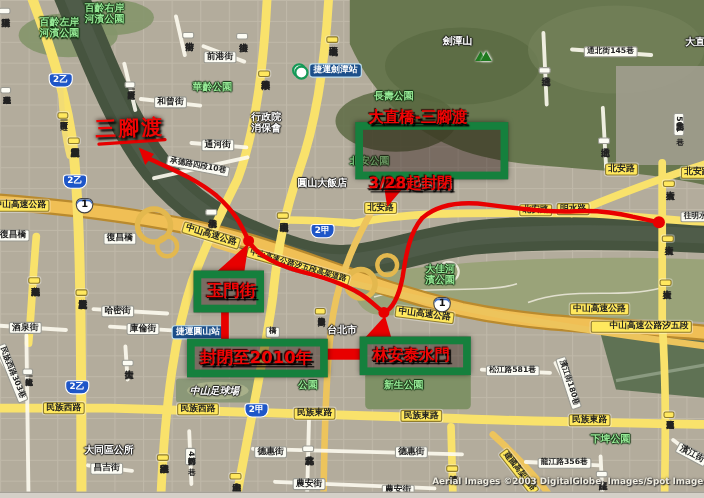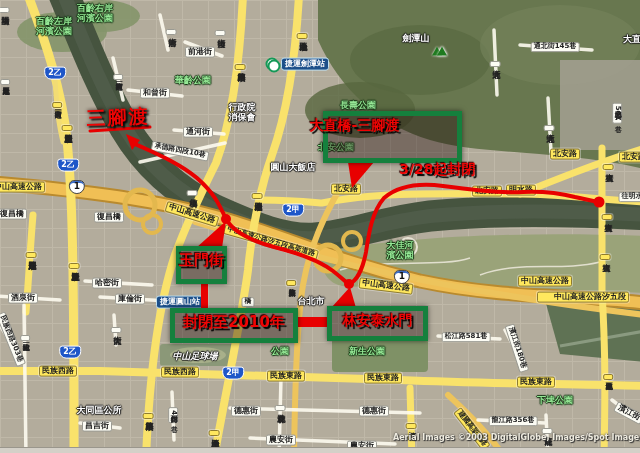--- a/index.html
+++ b/index.html
@@ -24,23 +24,23 @@
   .sn{background:#fff;color:#111;border:1px solid #444;border-radius:5px 5px 8px 8px;
       padding:1px 4px;font-size:9px;box-shadow:inset 0 2px 0 #3a6cc8;}
   .sp{background:#1e56c8;color:#fff;border:1px solid #fff;border-radius:3px 3px 7px 7px;
       padding:1px 3px;font-size:8px;}
   .hand{color:#f00404;font-size:19px;letter-spacing:2px;background:none;
         text-shadow:2px 2px 2px #000,0 0 4px #200;}
   .tri{display:block;width:0;height:0;border-left:5px solid transparent;
        border-right:5px solid transparent;border-bottom:9px solid #1f7a1f;
        filter:drop-shadow(0 0 1px #fff);}
   .mico{display:block;width:9px;height:9px;background:#fff;border:2px solid #159957;border-radius:50%;}
-  .rbox{position:absolute;border:5px solid #15803d;background:rgba(25,4,4,.38);
-        box-shadow:0 0 5px rgba(0,0,0,.55);display:flex;flex-direction:row;
-        justify-content:center;padding:1px 5px;box-sizing:border-box;}
+  .rbox{position:absolute;border:7px solid #15803d;background:rgba(25,4,4,.38);
+        box-shadow:0 0 5px rgba(0,0,0,.55);display:flex;flex-direction:column;
+        justify-content:center;padding:1px 5px;box-sizing:border-box;text-decoration:underline;}
   .rbox .ln{color:#f00404;font-weight:bold;white-space:nowrap;line-height:1.15;
         text-shadow:2px 2px 1px #000,-1px -1px 1px #300;}
   #wm{position:absolute;left:393px;top:433px;z-index:50;font-size:8px;font-weight:bold;
       color:#efece0;white-space:nowrap;text-shadow:1px 1px 1px #333,0 0 2px #333;}
   #strip{position:absolute;left:0;top:447px;width:640px;height:6px;background:#d4d0c8;
          border-top:1px solid #9a968c;z-index:60;}
 </style>
 </head>
 <body>
 
@@ -177,21 +177,21 @@
       <div class="lbl rw" style="left: 632px; top: 197px; font-size: 7px; transform: translate(-50%, -50%);"><span>往明水</span></div>
       <div class="lbl rw v" style="left: 280px; top: 408px; transform: translate(-50%, -50%);"><span>林森北路</span></div>
       <div class="lbl rw v" style="left: 617px; top: 113px; font-size: 7px; transform: translate(-50%, -50%);"><span>北安路501巷</span></div>
       <div class="lbl rw v" style="left: 25px; top: 338px; font-size: 7px; transform: translate(-50%, -50%);"><span>迪化街一段</span></div>
       <div class="lbl rw v" style="left: 4px; top: 10px; transform: translate(-50%, -50%);"><span>重陽橋</span></div>
       <div class="lbl rw v" style="left: 5px; top: 82px; font-size: 7px; transform: translate(-50%, -50%);"><span>延平北路五段</span></div>
       <div class="lbl rw" style="left: 248px; top: 302px; font-size: 7px; transform: translate(-50%, -50%);"><span>橋</span></div>
       <div class="lbl pk" style="left: 54px; top: 27px; transform: translate(-50%, -50%);"><span>百齡左岸</span><br><span>河濱公園</span></div>
       <div class="lbl pk" style="left: 95px; top: 14px; transform: translate(-50%, -50%);"><span>百齡右岸</span><br><span>河濱公園</span></div>
       <div class="lbl pk" style="left: 193px; top: 81px; transform: translate(-50%, -50%);"><span>華齡公園</span></div>
-      <div class="lbl pk" style="left: 358px; top: 106px; transform: translate(-50%, -50%);"><span>長壽公園</span></div>
+      <div class="lbl pk" style="left: 358px; top: 89px; transform: translate(-50%, -50%);"><span>長壽公園</span></div>
       <div class="lbl pk" style="left: 336px; top: 148px; transform: translate(-50%, -50%);"><span>北安公園</span></div>
       <div class="lbl pk" style="left: 400px; top: 251px; transform: translate(-50%, -50%);"><span>大佳河</span><br><span>濱公園</span></div>
       <div class="lbl pk" style="left: 367px; top: 352px; transform: translate(-50%, -50%);"><span>新生公園</span></div>
       <div class="lbl pk" style="left: 555px; top: 401px; transform: translate(-50%, -50%);"><span>下埤公園</span></div>
       <div class="lbl pk" style="left: 280px; top: 352px; transform: translate(-50%, -50%);"><span>公園</span></div>
       <div class="lbl pl" style="left: 293px; top: 168px; transform: translate(-50%, -50%);"><span>圓山大飯店</span></div>
       <div class="lbl pl" style="left: 242px; top: 113px; transform: translate(-50%, -50%);"><span>行政院</span><br><span>消保會</span></div>
       <div class="lbl pl" style="left: 99px; top: 411px; transform: translate(-50%, -50%);"><span>大同區公所</span></div>
       <div class="lbl pl" style="left: 311px; top: 302px; transform: translate(-50%, -50%);"><span>台北市</span></div>
       <div class="lbl pl" style="left: 632px; top: 40px; transform: translate(-50%, -50%);"><span>大直</span></div>
@@ -231,21 +231,21 @@
       <polygon points="331,308 356,308 350,287"></polygon>
     </g>
   </svg>
 
   <div id="ann">
       <div class="lbl hand" style="left: 118px; top: 117px; transform: translate(-50%, -50%) rotate(-2deg);">三腳渡</div>
       <div class="rbox" style="left: 323px; top: 111px; width: 139px; height: 52px;">
         <div class="ln" style="font-size: 14px;">大直橋-三腳渡</div>
         <div class="ln" style="font-size: 14px; margin-top: 44px;">3/28起封閉</div>
       </div>
-      <div class="rbox" style="left: 176px; top: 246px; width: 51px; height: 38px;">
+      <div class="rbox" style="left: 176px; top: 246px; width: 64px; height: 38px;">
         <div class="ln" style="font-size: 15px;">玉門街</div>
       </div>
       <div class="rbox" style="left: 170px; top: 308px; width: 128px; height: 35px;">
         <div class="ln" style="font-size: 15px;">封閉至2010年</div>
       </div>
       <div class="rbox" style="left: 327px; top: 306px; width: 101px; height: 35px;">
         <div class="ln" style="font-size: 14px;">林安泰水門</div>
       </div>
     </div>
 

